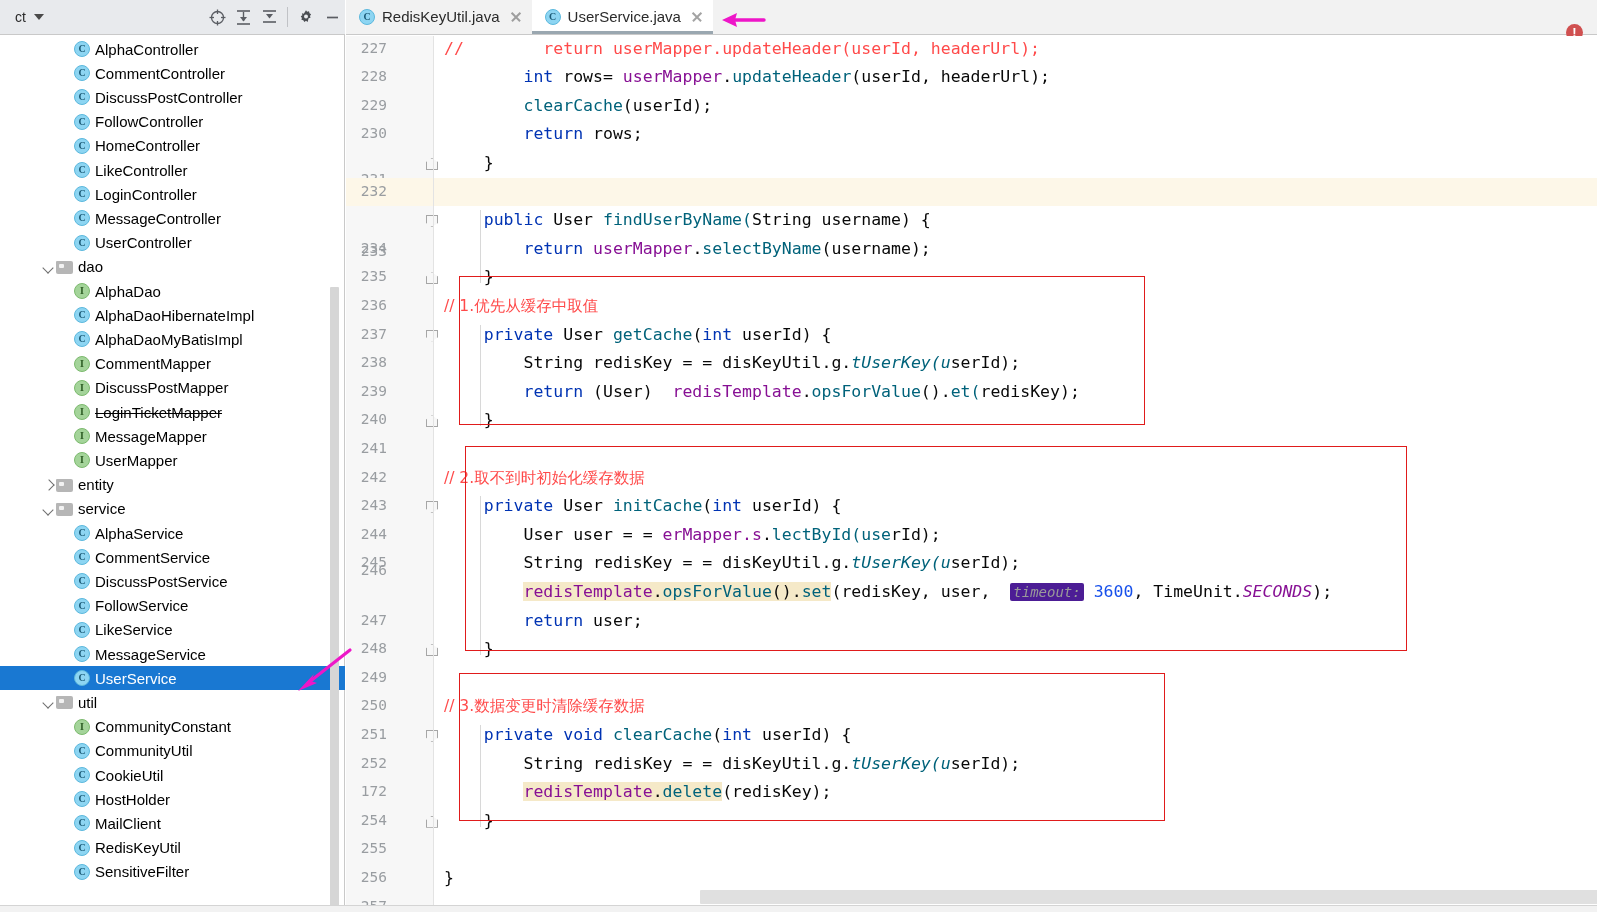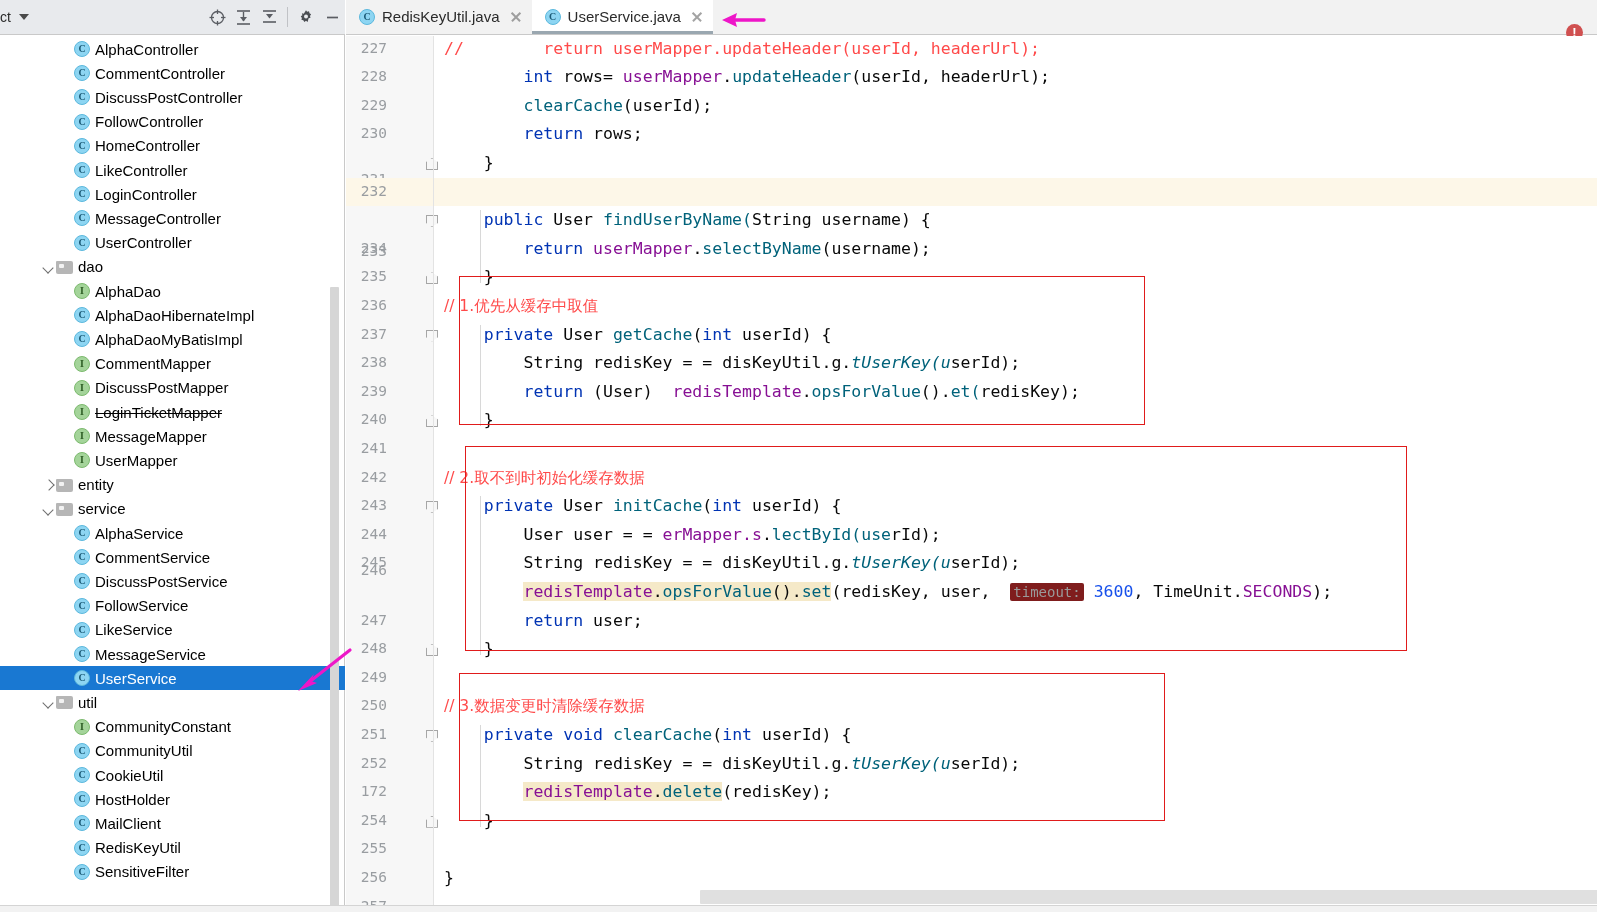--- a/index.html
+++ b/index.html
@@ -20,21 +20,21 @@
     border-right: 1px solid #c9c9c9;
   }
   #project-toolbar {
     position: relative;
     height: 35px; width: 345px;
     background: #e8eaed;
     border-bottom: 1px solid #c9c9c9;
     display: flex; align-items: center;
   }
   .proj-title {
-    font-size: 14px; color: #2b2b2b; margin-left: 0;
+    font-size: 14px; color: #2b2b2b; margin-left: 15px;
     letter-spacing: .1px;
   }
   .caret-down {
     width: 0; height: 0; margin-left: 8px;
     border-left: 5px solid transparent;
     border-right: 5px solid transparent;
     border-top: 6px solid #4a4a4a;
   }
   .tb-spacer { flex: 1; }
   .tb-icon {
@@ -189,29 +189,29 @@
   }
   .ln-highlight {
     position: absolute; left: 0; width: 1251px; height: 28.6px;
     background: #fdf7e8;
   }
 
   
   .kw   { color: #0033b3; }
   .num  { color: #1750eb; }
   .fld  { color: #871094; }
-  .sfld { color: #871094; }
+  .sfld { color: #871094; font-style: italic; }
   .mth  { color: #00627a; }
   .smth { color: #00627a; font-style: italic; }
   .cmt  { color: #ff4a4a; }
   .cmt-cn { color: #ff4a4a; font-family: "DejaVu Sans", sans-serif; font-size: 15.5px; }
   .hl   { background: #f5e9c8; }
   .hint {
-    background: #7f1d1d; color: #9a9a9a;
-    font-size: 14px; padding: 1px 3px; border-radius: 2px;
+    background: #4c1d95; color: #9a9a9a;
+    font-size: 14px; padding: 1px 3px; border-radius: 2px; font-style: italic;
   }
 
   .indent-guide {
     position: absolute; width: 1px; background: #d8d8d8;
   }
 
   
   .annot-box {
     position: absolute; border: 1.6px solid #e01b1b; pointer-events: none;
   }

